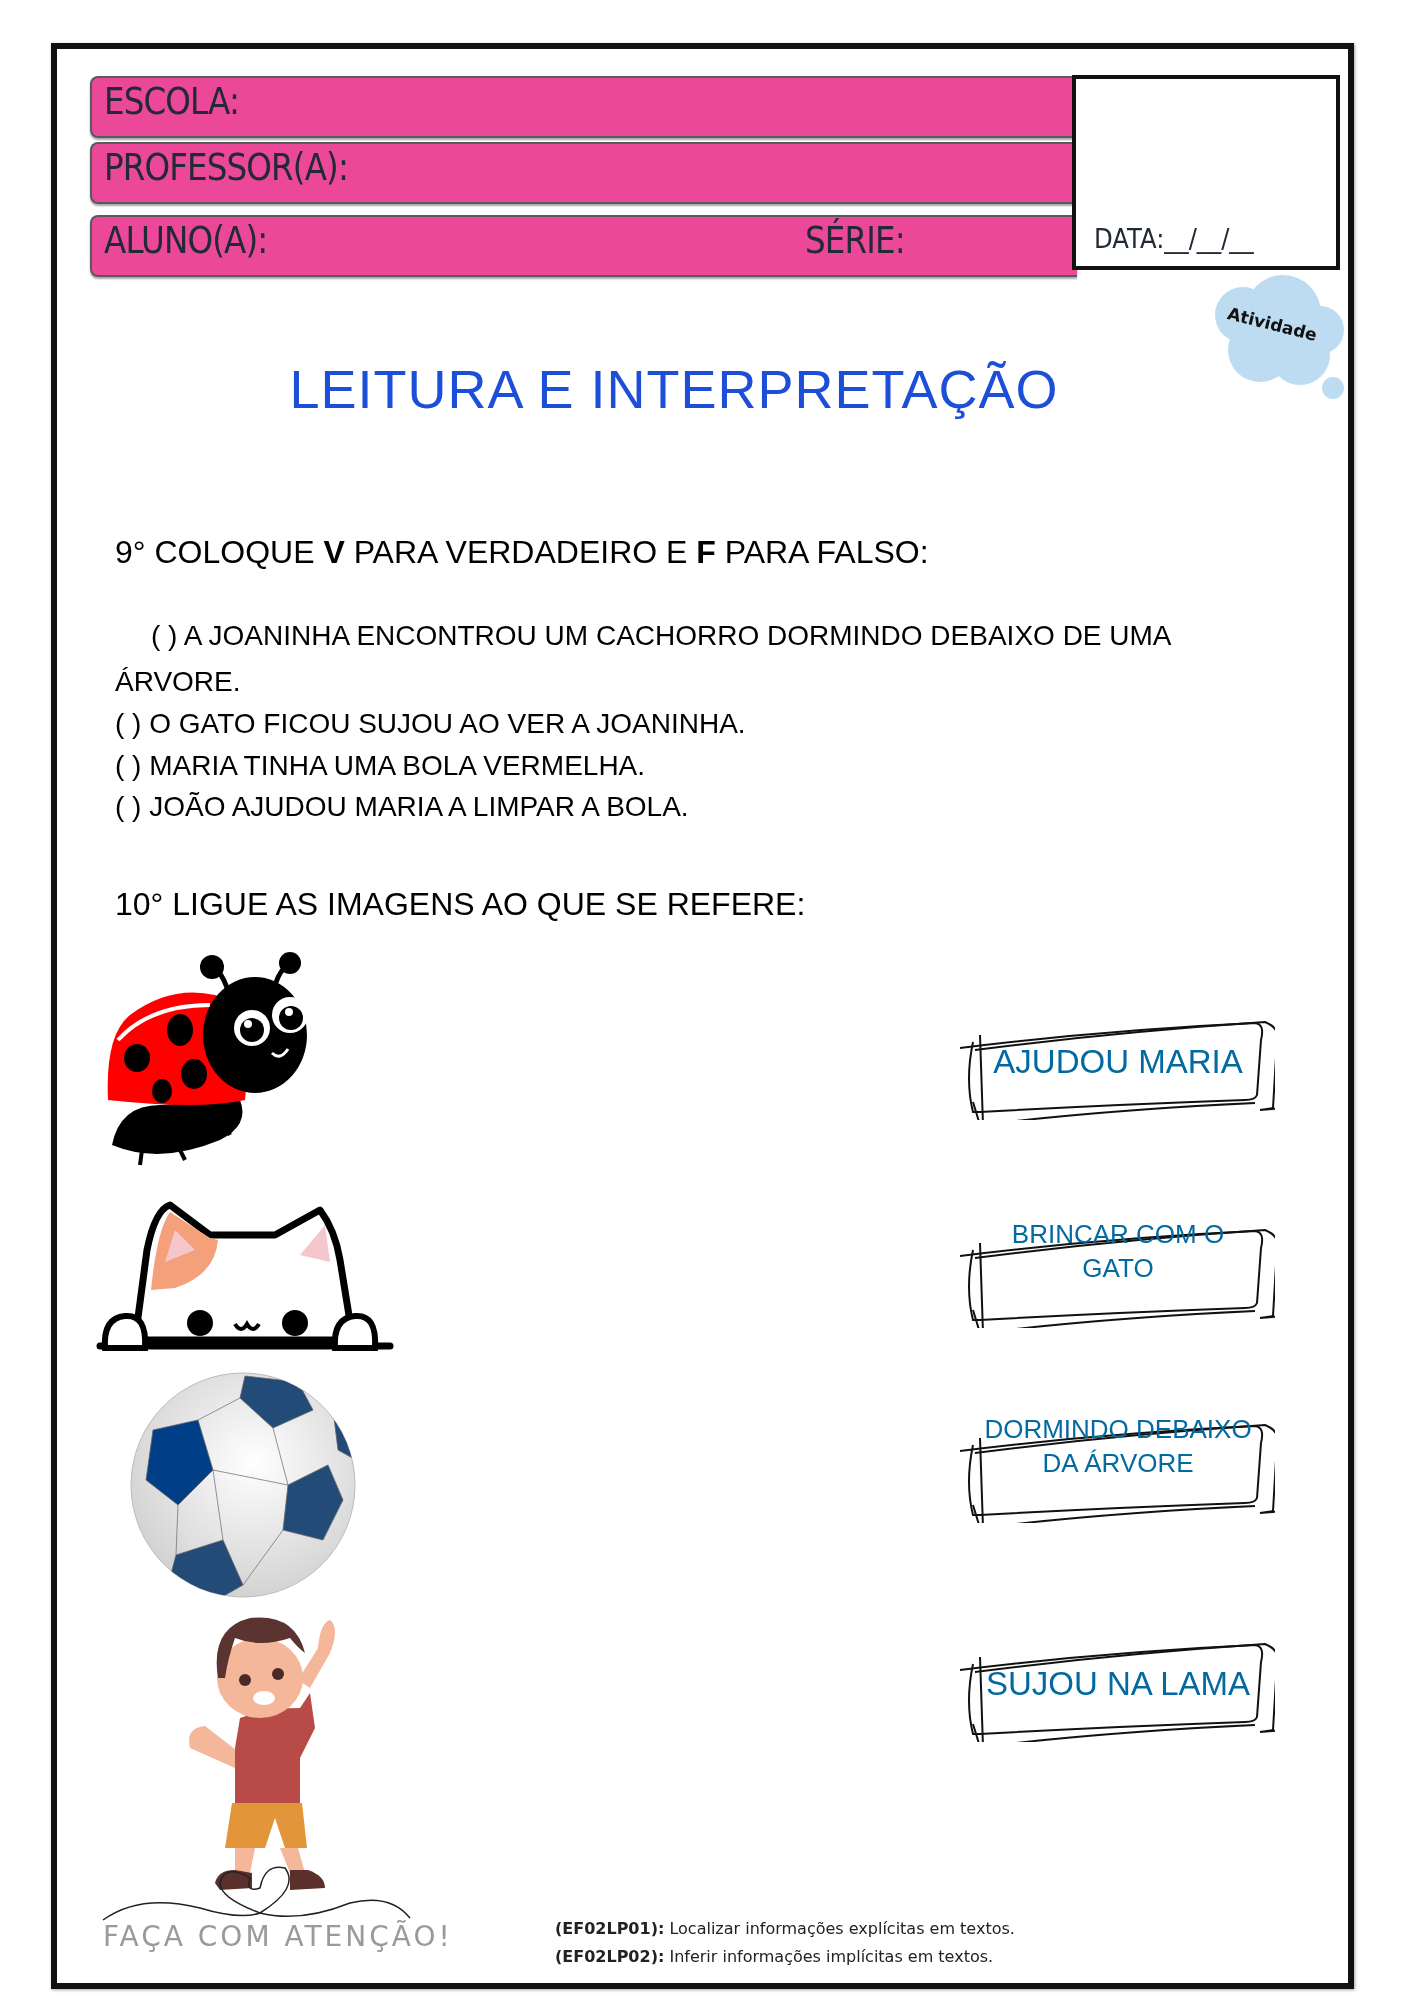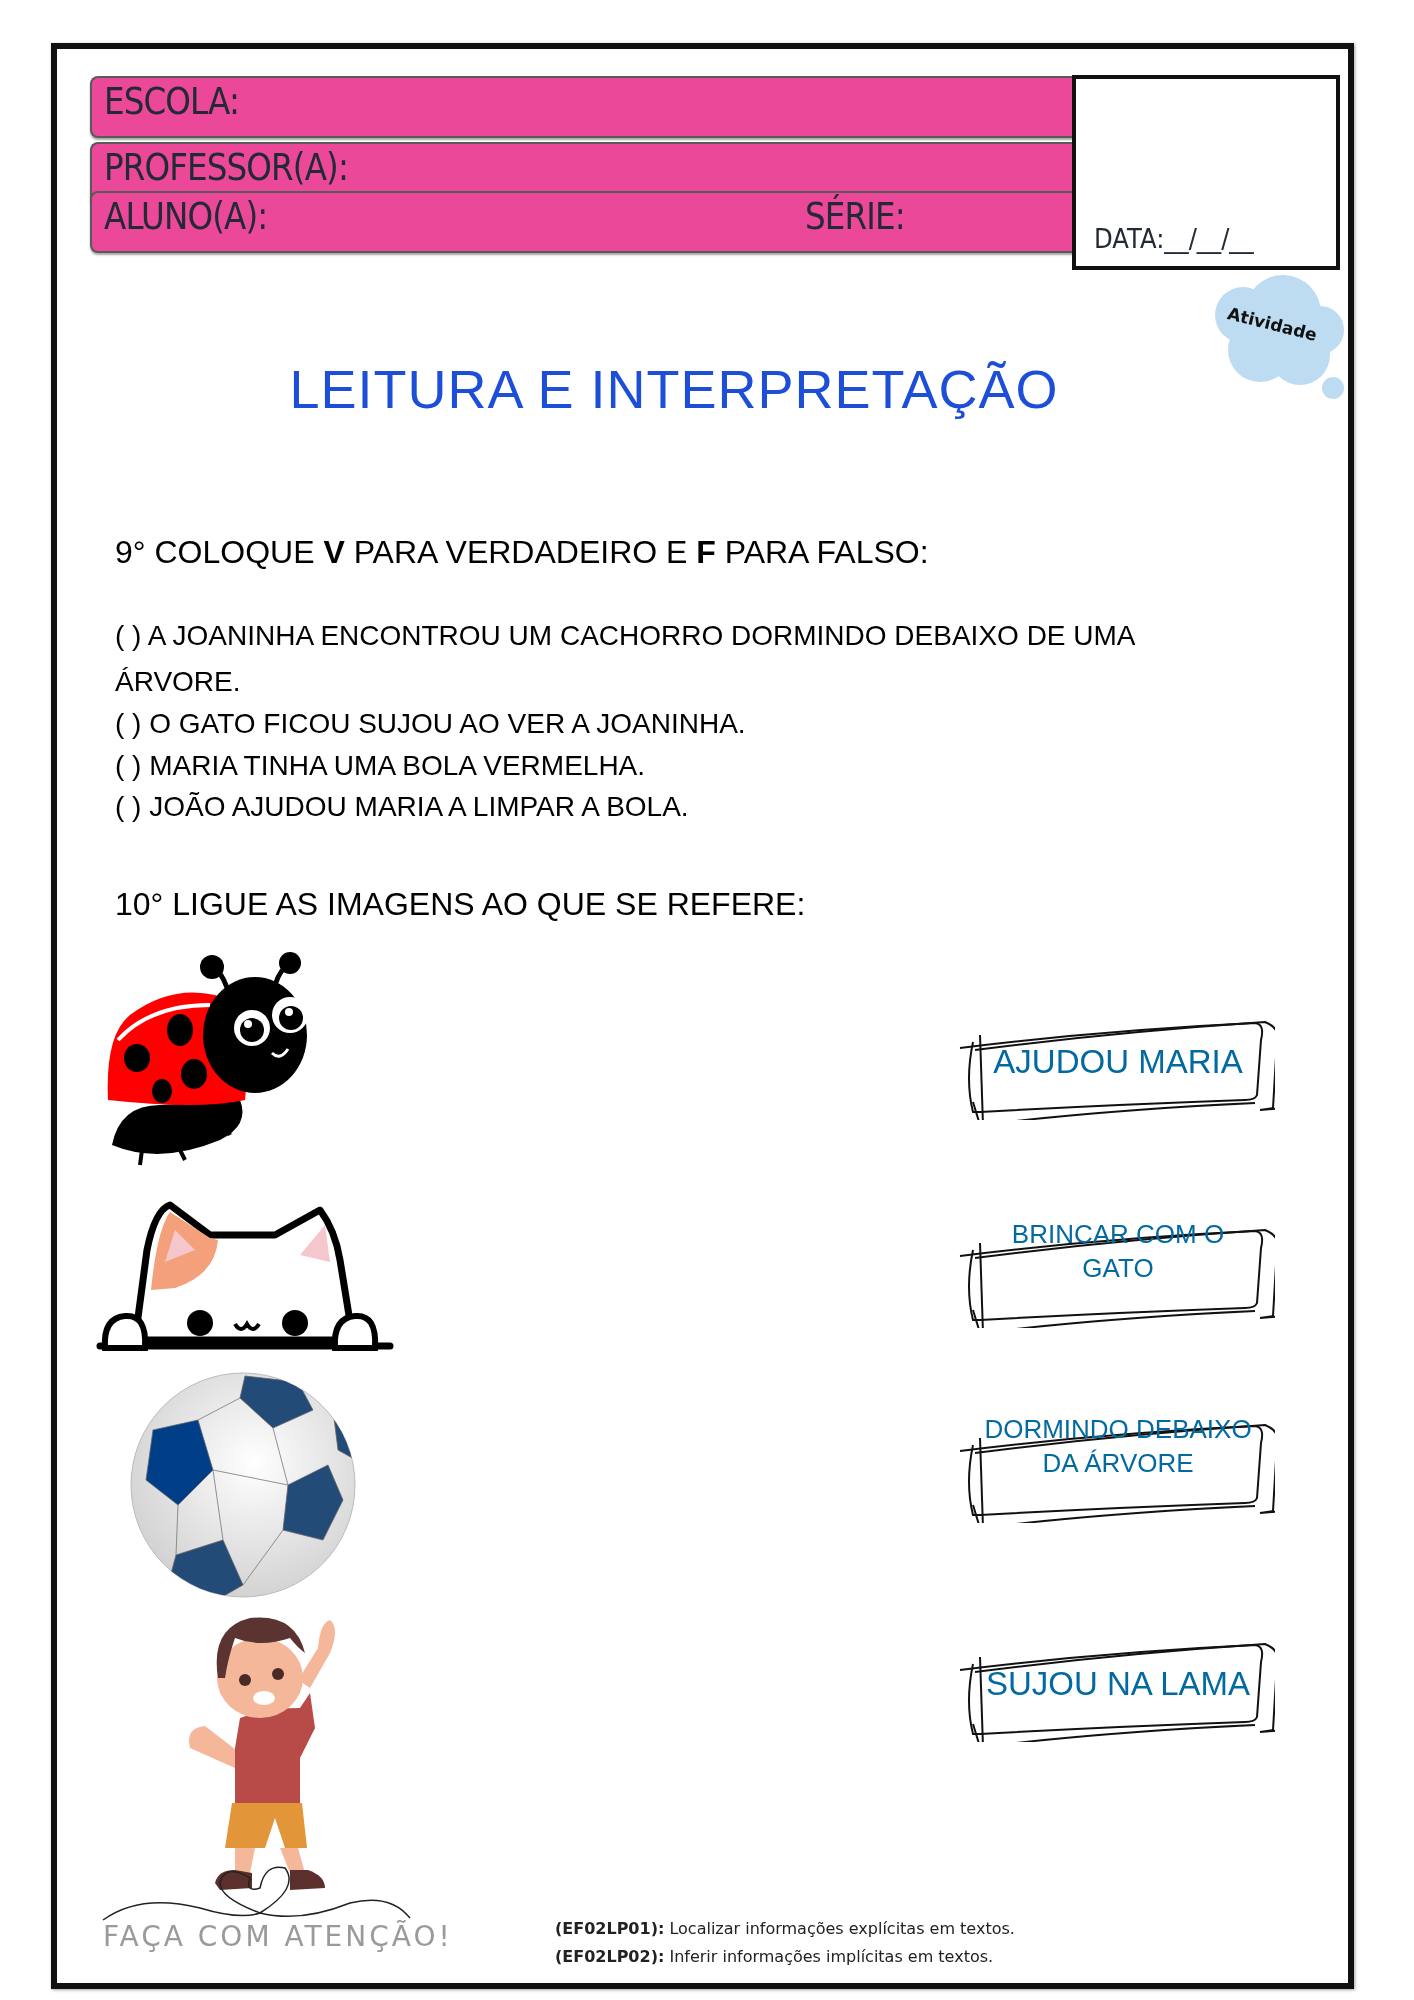--- a/index.html
+++ b/index.html
@@ -29,21 +29,21 @@
 <body>
 
 <div class="frame"></div>
 
 <div class="row" style="top:76px;">
   <span class="lbl">ESCOLA:</span>
 </div>
 <div class="row" style="top:142px;">
   <span class="lbl">PROFESSOR(A):</span>
 </div>
-<div class="row" style="top:191px;padding-left:20px;">
+<div class="row" style="top:215px;">
   <span class="lbl">ALUNO(A):</span>
   <span class="lbl serie">SÉRIE:</span>
 </div>
 <div class="datebox">
   <span class="dt">DATA:__/__/__</span>
 </div>
 
 <svg class="cloud" viewBox="0 0 150 130" width="150" height="130">
   <g fill="#bddcf2">
     <circle cx="38" cy="40" r="28"></circle>
@@ -54,21 +54,21 @@
     <circle cx="128" cy="113" r="11"></circle>
   </g>
 </svg>
 <span class="cloud-text">Atividade</span>
 
 <div class="title">LEITURA E INTERPRETAÇÃO</div>
 
 <div class="q" style="top:534px;">
   <span>9° COLOQUE </span><b>V</b><span> PARA VERDADEIRO E </span><b>F</b><span> PARA FALSO:</span>
 </div>
-<div class="item" style="top:620px;">( ) A JOANINHA ENCONTROU UM CACHORRO DORMINDO DEBAIXO DE UMA</div>
+<div class="item" style="top:620px;margin-left:36px;">( ) A JOANINHA ENCONTROU UM CACHORRO DORMINDO DEBAIXO DE UMA</div>
 <div class="item" style="top:666px;">ÁRVORE.</div>
 <div class="item" style="top:708px;">( ) O GATO FICOU SUJOU AO VER A JOANINHA.</div>
 <div class="item" style="top:750px;">( ) MARIA TINHA UMA BOLA VERMELHA.</div>
 <div class="item" style="top:791px;">( ) JOÃO AJUDOU MARIA A LIMPAR A BOLA.</div>
 
 <div class="q" style="top:886px;">10° LIGUE AS IMAGENS AO QUE SE REFERE:</div>
 
 <svg class="pic" style="left:100px; top:925px;" width="290" height="250" viewBox="0 0 290 250">
   <path d="M110 45 Q125 40 135 95" stroke="#000" stroke-width="5" fill="none"></path>
   <circle cx="112" cy="42" r="12" fill="#000"></circle>

